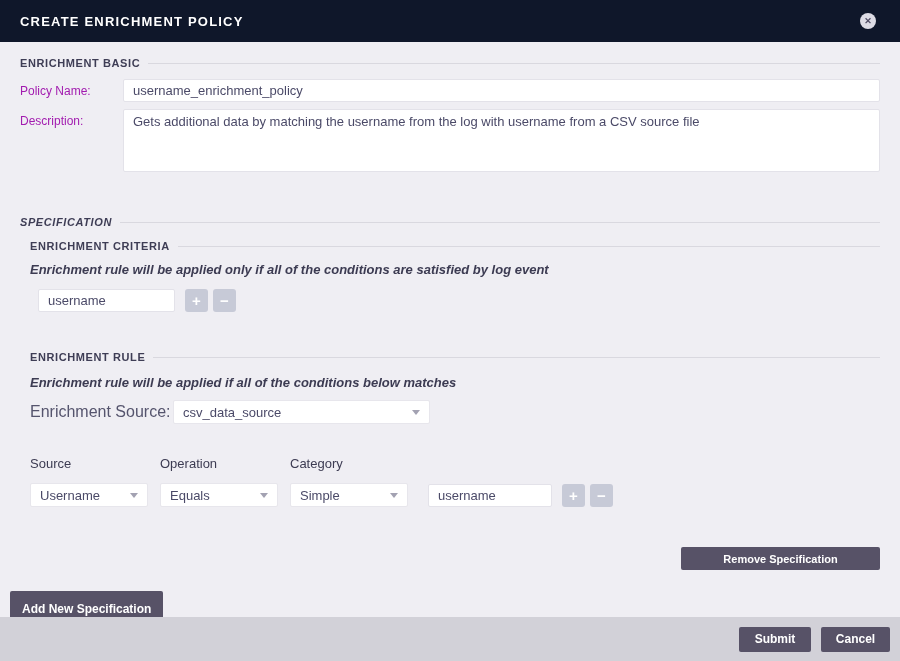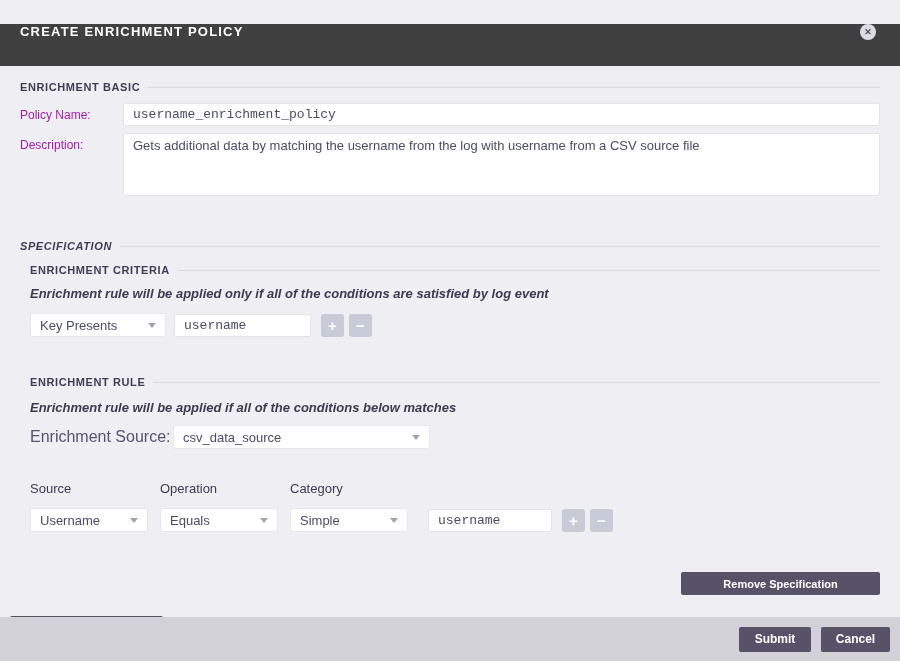--- a/index.html
+++ b/index.html
@@ -7,22 +7,22 @@
   body {
     font-family: "Liberation Sans", sans-serif;
     background: #efeef3;
     color: #3d3c53;
     overflow: hidden;
   }
   .dialog { width: 900px; height: 661px; display: flex; flex-direction: column; }
 
   
   .header {
-    height: 42px; background: #404040; display: flex; align-items: flex-start;
-    padding: 0 14px 0 20px; flex: 0 0 auto; margin-top: 24px;
+    height: 42px; background: #0f172a; display: flex; align-items: center;
+    padding: 0 14px 0 20px; flex: 0 0 auto;
   }
   .header-title {
     color: #ffffff; font-size: 13px; font-weight: bold; letter-spacing: 1.2px;
     flex: 1;
   }
   .close-btn {
     width: 16px; height: 16px; border-radius: 50%; background: #dddce5;
     color: #504c64; font-size: 9px; font-weight: bold; line-height: 16px;
     text-align: center; cursor: pointer; border: none; margin-right: 10px;
   }
@@ -43,21 +43,21 @@
   .sec-criteria { margin-top: 12px; }
   .sec-rule { margin-top: 39px; }
 
   .form-row { display: flex; margin-top: 10px; }
   .form-row.desc { margin-top: 7px; }
   .form-label {
     width: 103px; flex: 0 0 103px; font-size: 12px; color: #a21caf; padding-top: 5px;
   }
   .text-input {
     border: 1px solid #e3e2e9; border-radius: 2px; background: #ffffff;
-    font-family: Liberation Mono, monospace; font-size: 13px; color: #4b4a68;
+    font-family: Liberation Sans, sans-serif; font-size: 13px; color: #4b4a68;
     height: 23px; padding: 0 9px; outline: none;
   }
   .grow { flex: 1; }
   .textarea {
     border: 1px solid #e3e2e9; border-radius: 2px; background: #ffffff;
     font-family: "Liberation Sans", sans-serif; font-size: 13px; color: #4b4a68;
     height: 63px; padding: 4px 9px; resize: none; outline: none; flex: 1;
   }
 
   .hint {
@@ -157,24 +157,20 @@
     <div class="spec-body">
 
       <div class="section-row sec-criteria">
         <span class="sec-label">ENRICHMENT CRITERIA</span>
         <span class="sec-line"></span>
       </div>
 
       <div class="hint crit">Enrichment rule will be applied only if all of the conditions are satisfied by log event</div>
 
       <div class="controls-row">
-        <div class="dropdown dd-condition">
-          <span class="dd-text">Key Presents</span>
-          <span class="dd-caret"></span>
-        </div>
         <input class="text-input inp-condition" type="text" value="username" style="">
         <button class="pm-btn pm-plus">+</button>
         <button class="pm-btn pm-minus">−</button>
       </div>
 
       <div class="section-row sec-rule">
         <span class="sec-label">ENRICHMENT RULE</span>
         <span class="sec-line"></span>
       </div>
 

